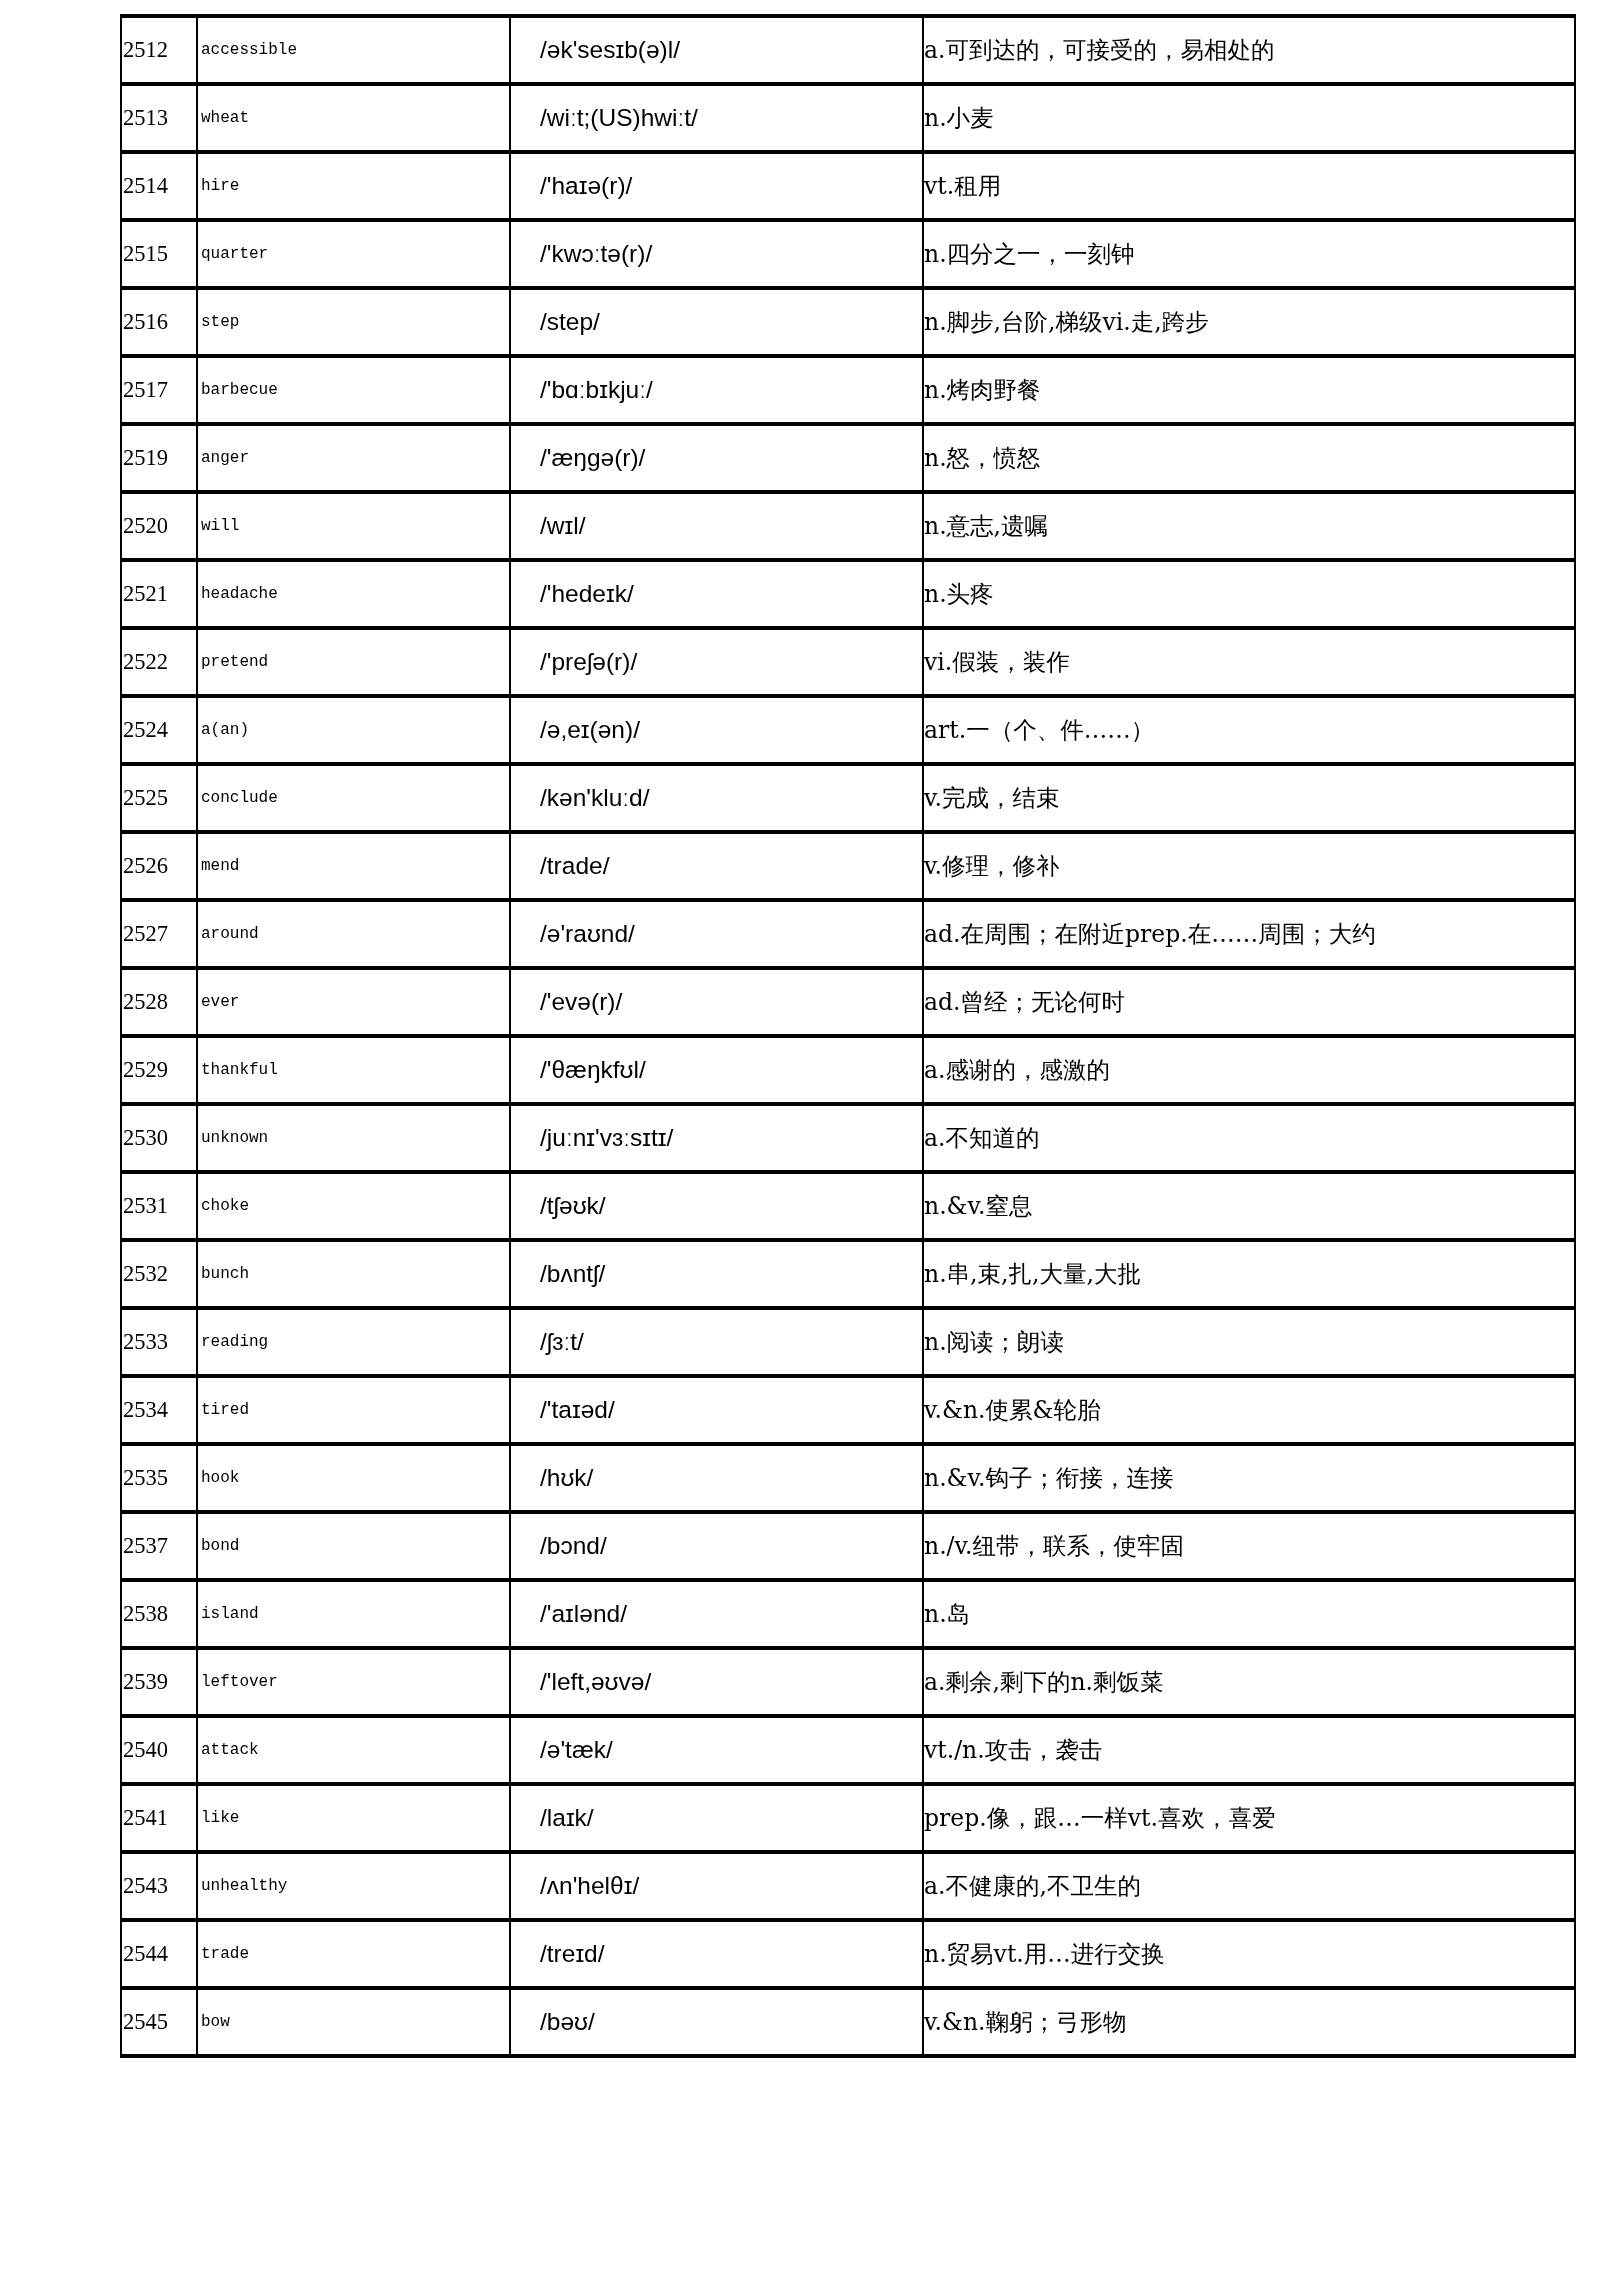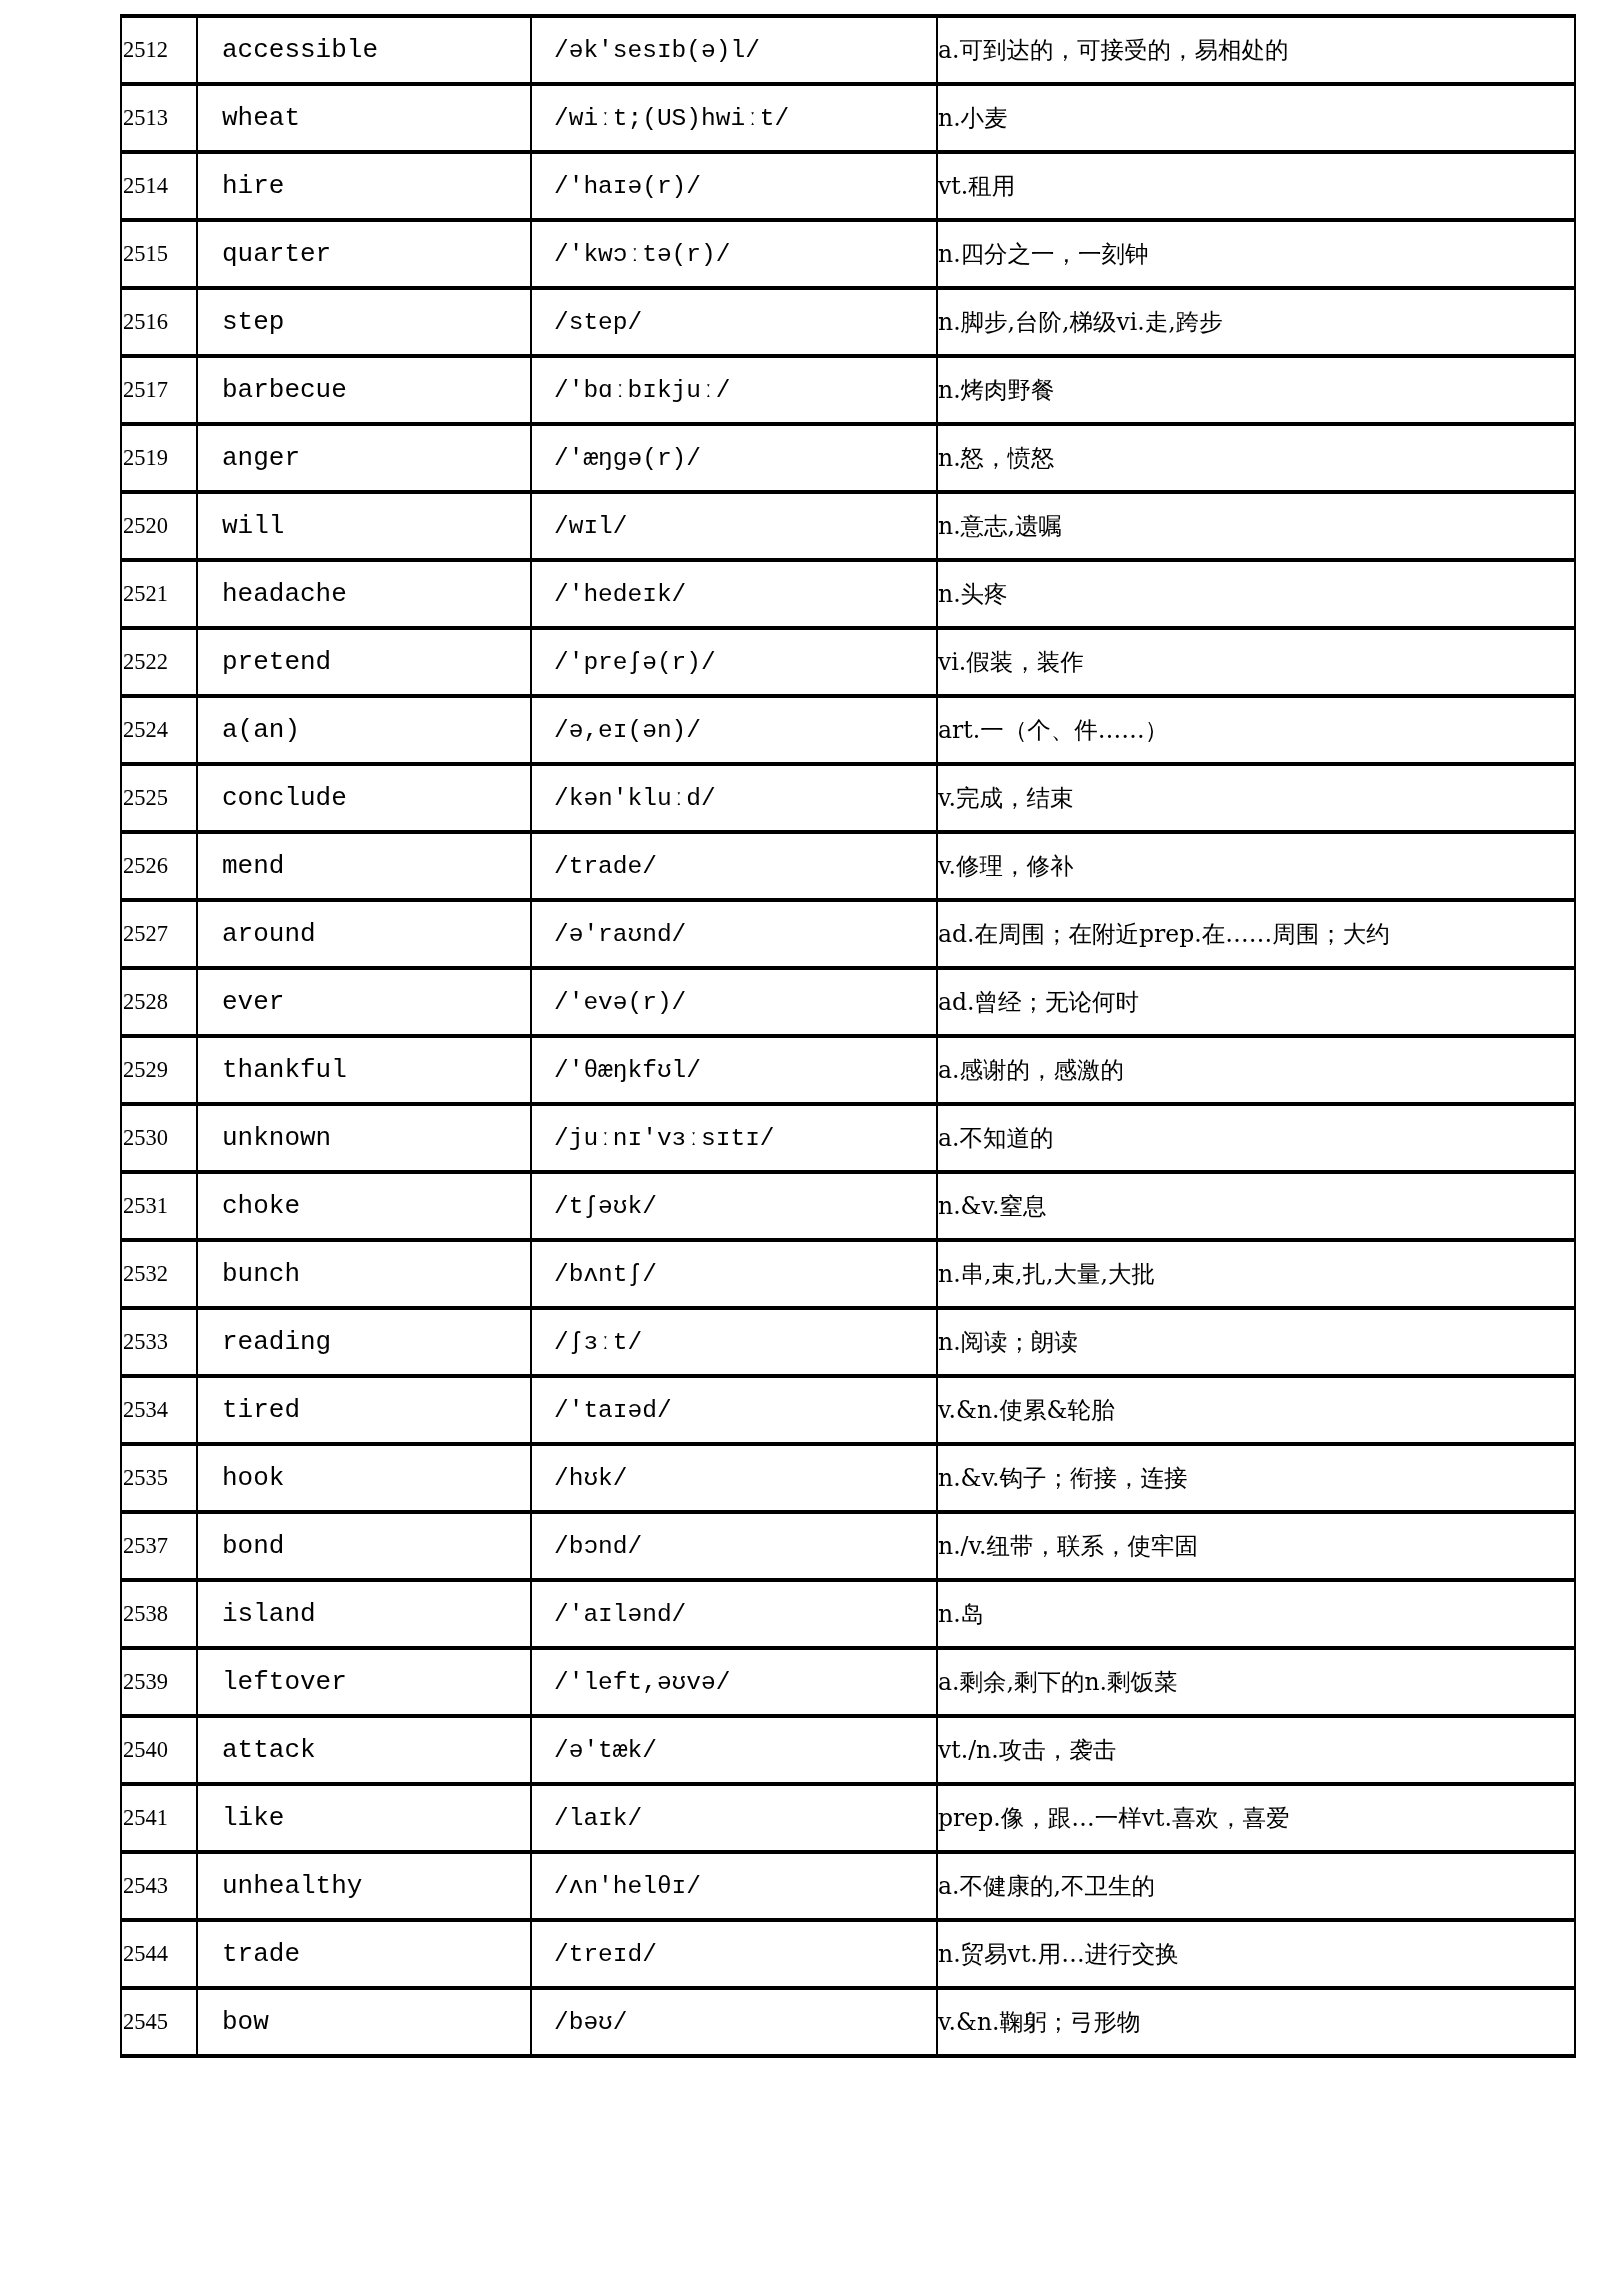--- a/index.html
+++ b/index.html
@@ -34,28 +34,28 @@
     white-space: nowrap;
   }
   td.no {
     width: 72px;
     text-align: left;
     font-family: "Liberation Serif", serif;
     font-size: 22.5px;
   }
   td.word {
     width: 307px;
-    padding-left: 24px;
+    padding-left: 3px;
     font-family: "Liberation Mono", monospace;
-    font-size: 26px;
+    font-size: 16px;
   }
   td.phonetic {
     width: 381px;
-    padding-left: 22px;
-    font-family: Liberation Mono, monospace;
+    padding-left: 29px;
+    font-family: Liberation Sans, sans-serif;
     font-size: 24.5px;
   }
   td.def {
     padding-left: 0;
     font-family: "DejaVu Serif", serif;
     font-size: 23.5px;
   }
 </style>
 </head>
 <body>

